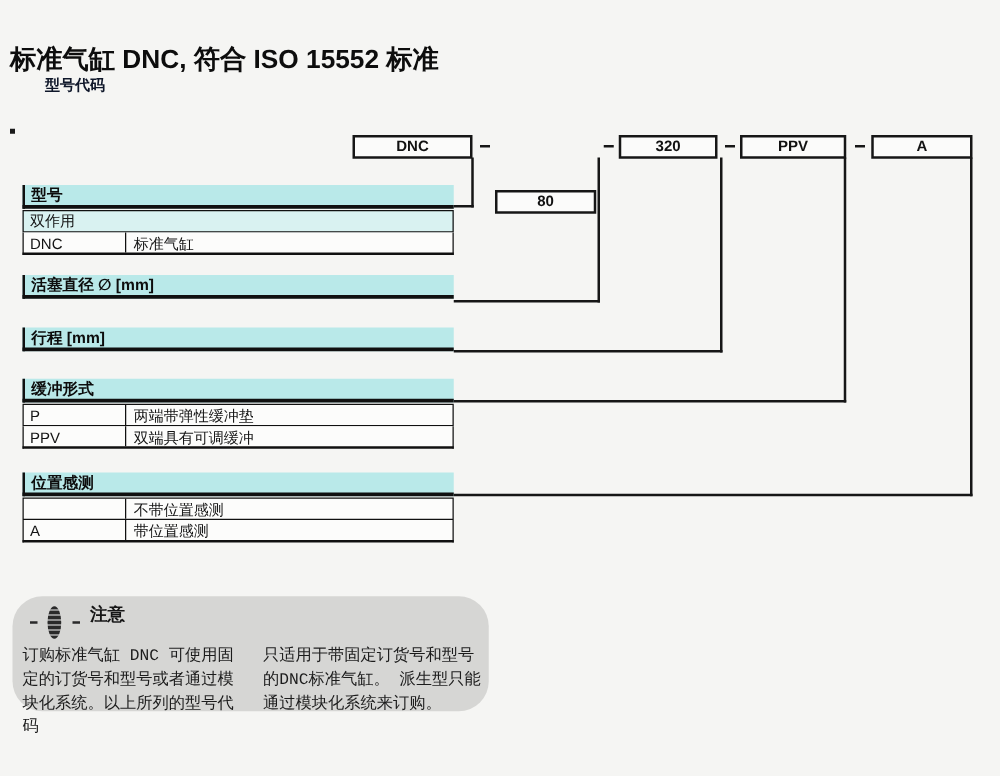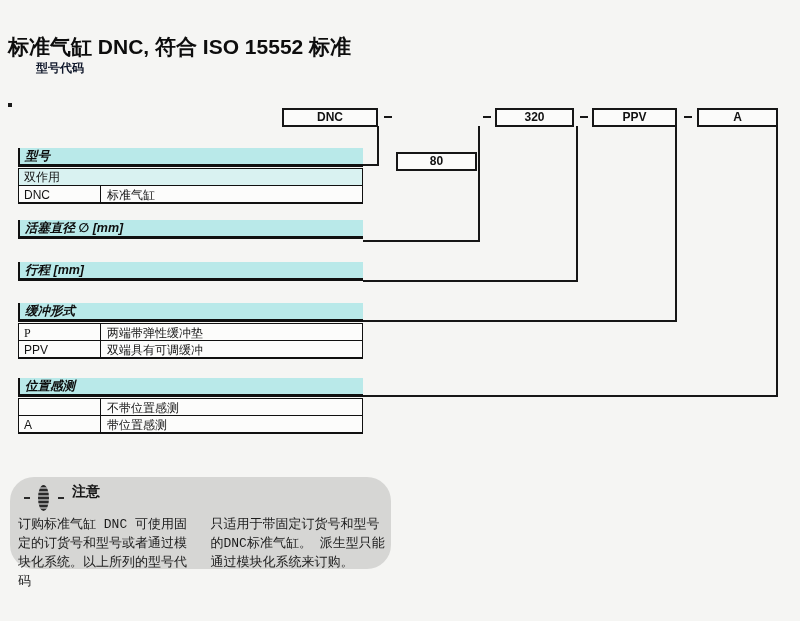--- a/index.html
+++ b/index.html
@@ -44,31 +44,31 @@
   .vline{width:2px;}
   .hline{height:2px;}
   
   .section{position:absolute;left:18px;width:345px;}
   .band{
     box-sizing:border-box;height:19px;
     background:#b9e9e9;
     border-left:2px solid #101010;
     border-bottom:3px solid #101010;
     padding:1px 0 0 5px;
-    font-size:12.5px;font-weight:bold;line-height:15px;color:#0d0d0d;font-style:italic;
+    font-size:12.5px;font-weight:bold;line-height:15px;color:#0d0d0d;
   }
   .rows{margin-top:1px;}
   .row{
     box-sizing:border-box;height:18px;
     border:1px solid #101010;border-top:none;
     background:#fcfcfb;
     display:flex;align-items:stretch;
     font-size:12px;line-height:16px;color:#141414;
   }
-  .row.first{border-top:1px solid #101010;font-family:Liberation Serif, serif;}
+  .row.first{border-top:1px solid #101010;}
   .row.last{border-bottom:2px solid #101010;}
   .row.sub{background:#d9f2f1;padding-left:5px;}
   .cell.code{
     box-sizing:border-box;width:82px;
     border-right:1px solid #101010;
     padding:1px 0 0 5px;flex:none;
   }
   .cell.desc{flex:1;padding:1px 0 0 6px;}
   
   .note{

